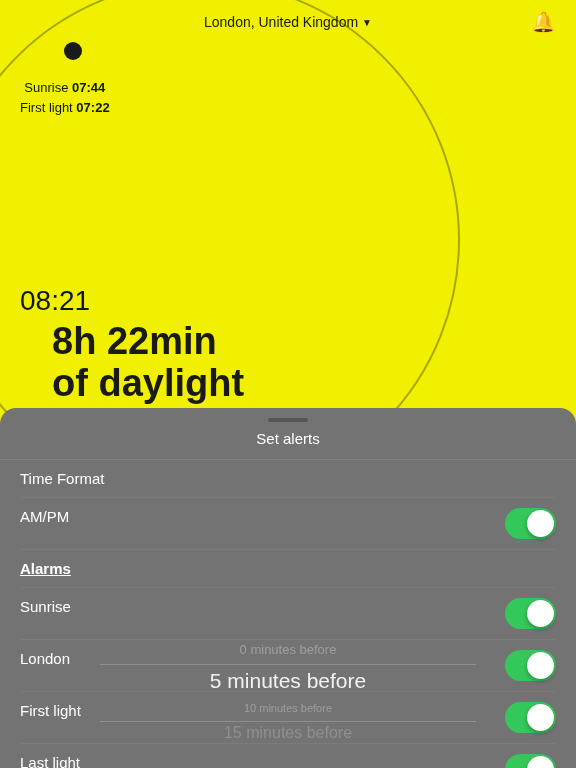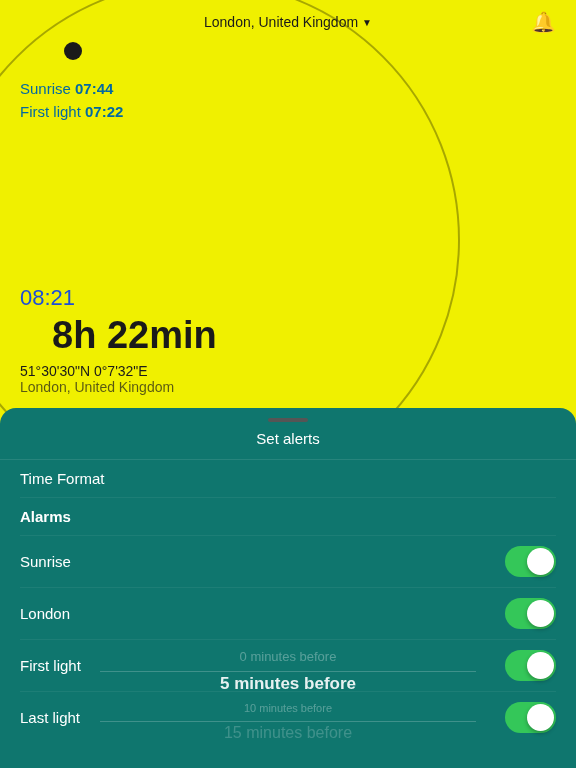--- a/index.html
+++ b/index.html
@@ -89,42 +89,43 @@
 
     
     .sunrise-info {
       position: absolute;
       top: 78px;
       left: 20px;
       z-index: 5;
     }
 
     .sunrise-info .line {
-      font-size: 15px;
-      color: #0369a1;
+      font-size: 13px;
+      color: #0f172a;
       font-weight: 400;
       line-height: 1.5;
+      text-align: center;
     }
 
     .sunrise-info .line strong {
       font-weight: 700;
     }
 
     
     .daylight-info {
       position: absolute;
       top: 285px;
       left: 20px;
       z-index: 5;
     }
 
     .current-time {
-      font-size: 22px;
-      font-weight: 400;
-      color: #1d4ed8;
+      font-size: 28px;
+      font-weight: 400;
+      color: #0f172a;
       margin-bottom: 4px;
     }
 
     .daylight-duration {
       font-size: 38px;
       font-weight: 800;
       color: #1a1a1a;
       line-height: 1.1;
       margin-left: 32px;
     }
@@ -143,21 +144,21 @@
       opacity: 0.7;
     }
 
     
     .bottom-sheet {
       position: absolute;
       bottom: 0;
       left: 0;
       width: 576px;
       height: 360px;
-      background: #0f766e;
+      background: #737373;
       border-radius: 16px 16px 0 0;
       z-index: 20;
     }
 
     
     .sheet-handle {
       width: 40px;
       height: 4px;
       background: #555;
       border-radius: 2px;
@@ -180,21 +181,21 @@
       margin: 0 0;
     }
 
     
     .settings-section {
       padding: 0 20px;
     }
 
     .settings-row {
       display: flex;
-      align-items: center;
+      align-items: flex-start;
       justify-content: space-between;
       padding: 10px 0;
       border-bottom: 1px solid rgba(255,255,255,0.06);
     }
 
     .settings-row:last-child {
       border-bottom: none;
     }
 
     .row-label {
@@ -298,39 +299,44 @@
       <div class="line">
         <span>First light</span>
         <strong>07:22</strong>
       </div>
     </div>
 
     <div class="daylight-info">
       <div class="current-time">08:21</div>
       <div class="daylight-duration">
         <span>8h 22min</span><br>
+        <span>of daylight</span>
       </div>
       <div class="coordinates">51°30'30"N 0°7'32"E</div>
       <div class="location-name-small">London, United Kingdom</div>
     </div>
   </div>
 
   <div class="bottom-sheet">
     <div class="sheet-handle"></div>
     <div class="sheet-title">Set alerts</div>
     <div class="divider"></div>
 
     <div class="settings-section">
 
       <div class="settings-row">
         <span class="row-label">Time Format</span>
       </div>
-
-      <div class="settings-row">
-        <span class="row-label" style="font-weight:700;">Alarms</span>
+      <div class="settings-row">
+        <span class="row-label">AM/PM</span>
+        <div class="toggle"></div>
+      </div>
+
+      <div class="settings-row">
+        <span class="row-label" style="font-weight:700;text-decoration:underline;">Alarms</span>
       </div>
       <div class="settings-row">
         <span class="row-label">Sunrise</span>
         <div class="toggle"></div>
       </div>
       <div class="settings-row">
         <span class="row-label">London</span>
         <div class="toggle"></div>
       </div>
       <div class="settings-row">
@@ -341,20 +347,20 @@
         <span class="row-label">Last light</span>
         <div class="toggle"></div>
       </div>
     </div>
 
     <div class="picker-section">
       <div class="picker-wrapper">
         <div class="picker-top-line"></div>
         <div class="picker-bottom-line"></div>
         <div class="picker-item" style="color: rgba(255,255,255,0.3); font-size:13px;">0 minutes before</div>
-        <div class="picker-item selected" style="color: rgba(255,255,255,0.9); font-size:17px; font-weight:700;text-align:center;">5 minutes before</div>
+        <div class="picker-item selected" style="color: rgba(255,255,255,0.9); font-size:21px; font-weight:400;text-align:center;">5 minutes before</div>
         <div class="picker-item" style="color: rgba(255,255,255,0.3); font-size:11px;">10 minutes before</div>
         <div class="picker-item" style="color: rgba(255,255,255,0.2); font-size:16px;">15 minutes before</div>
       </div>
     </div>
   </div>
 
 </div>
 
 </body></html>

